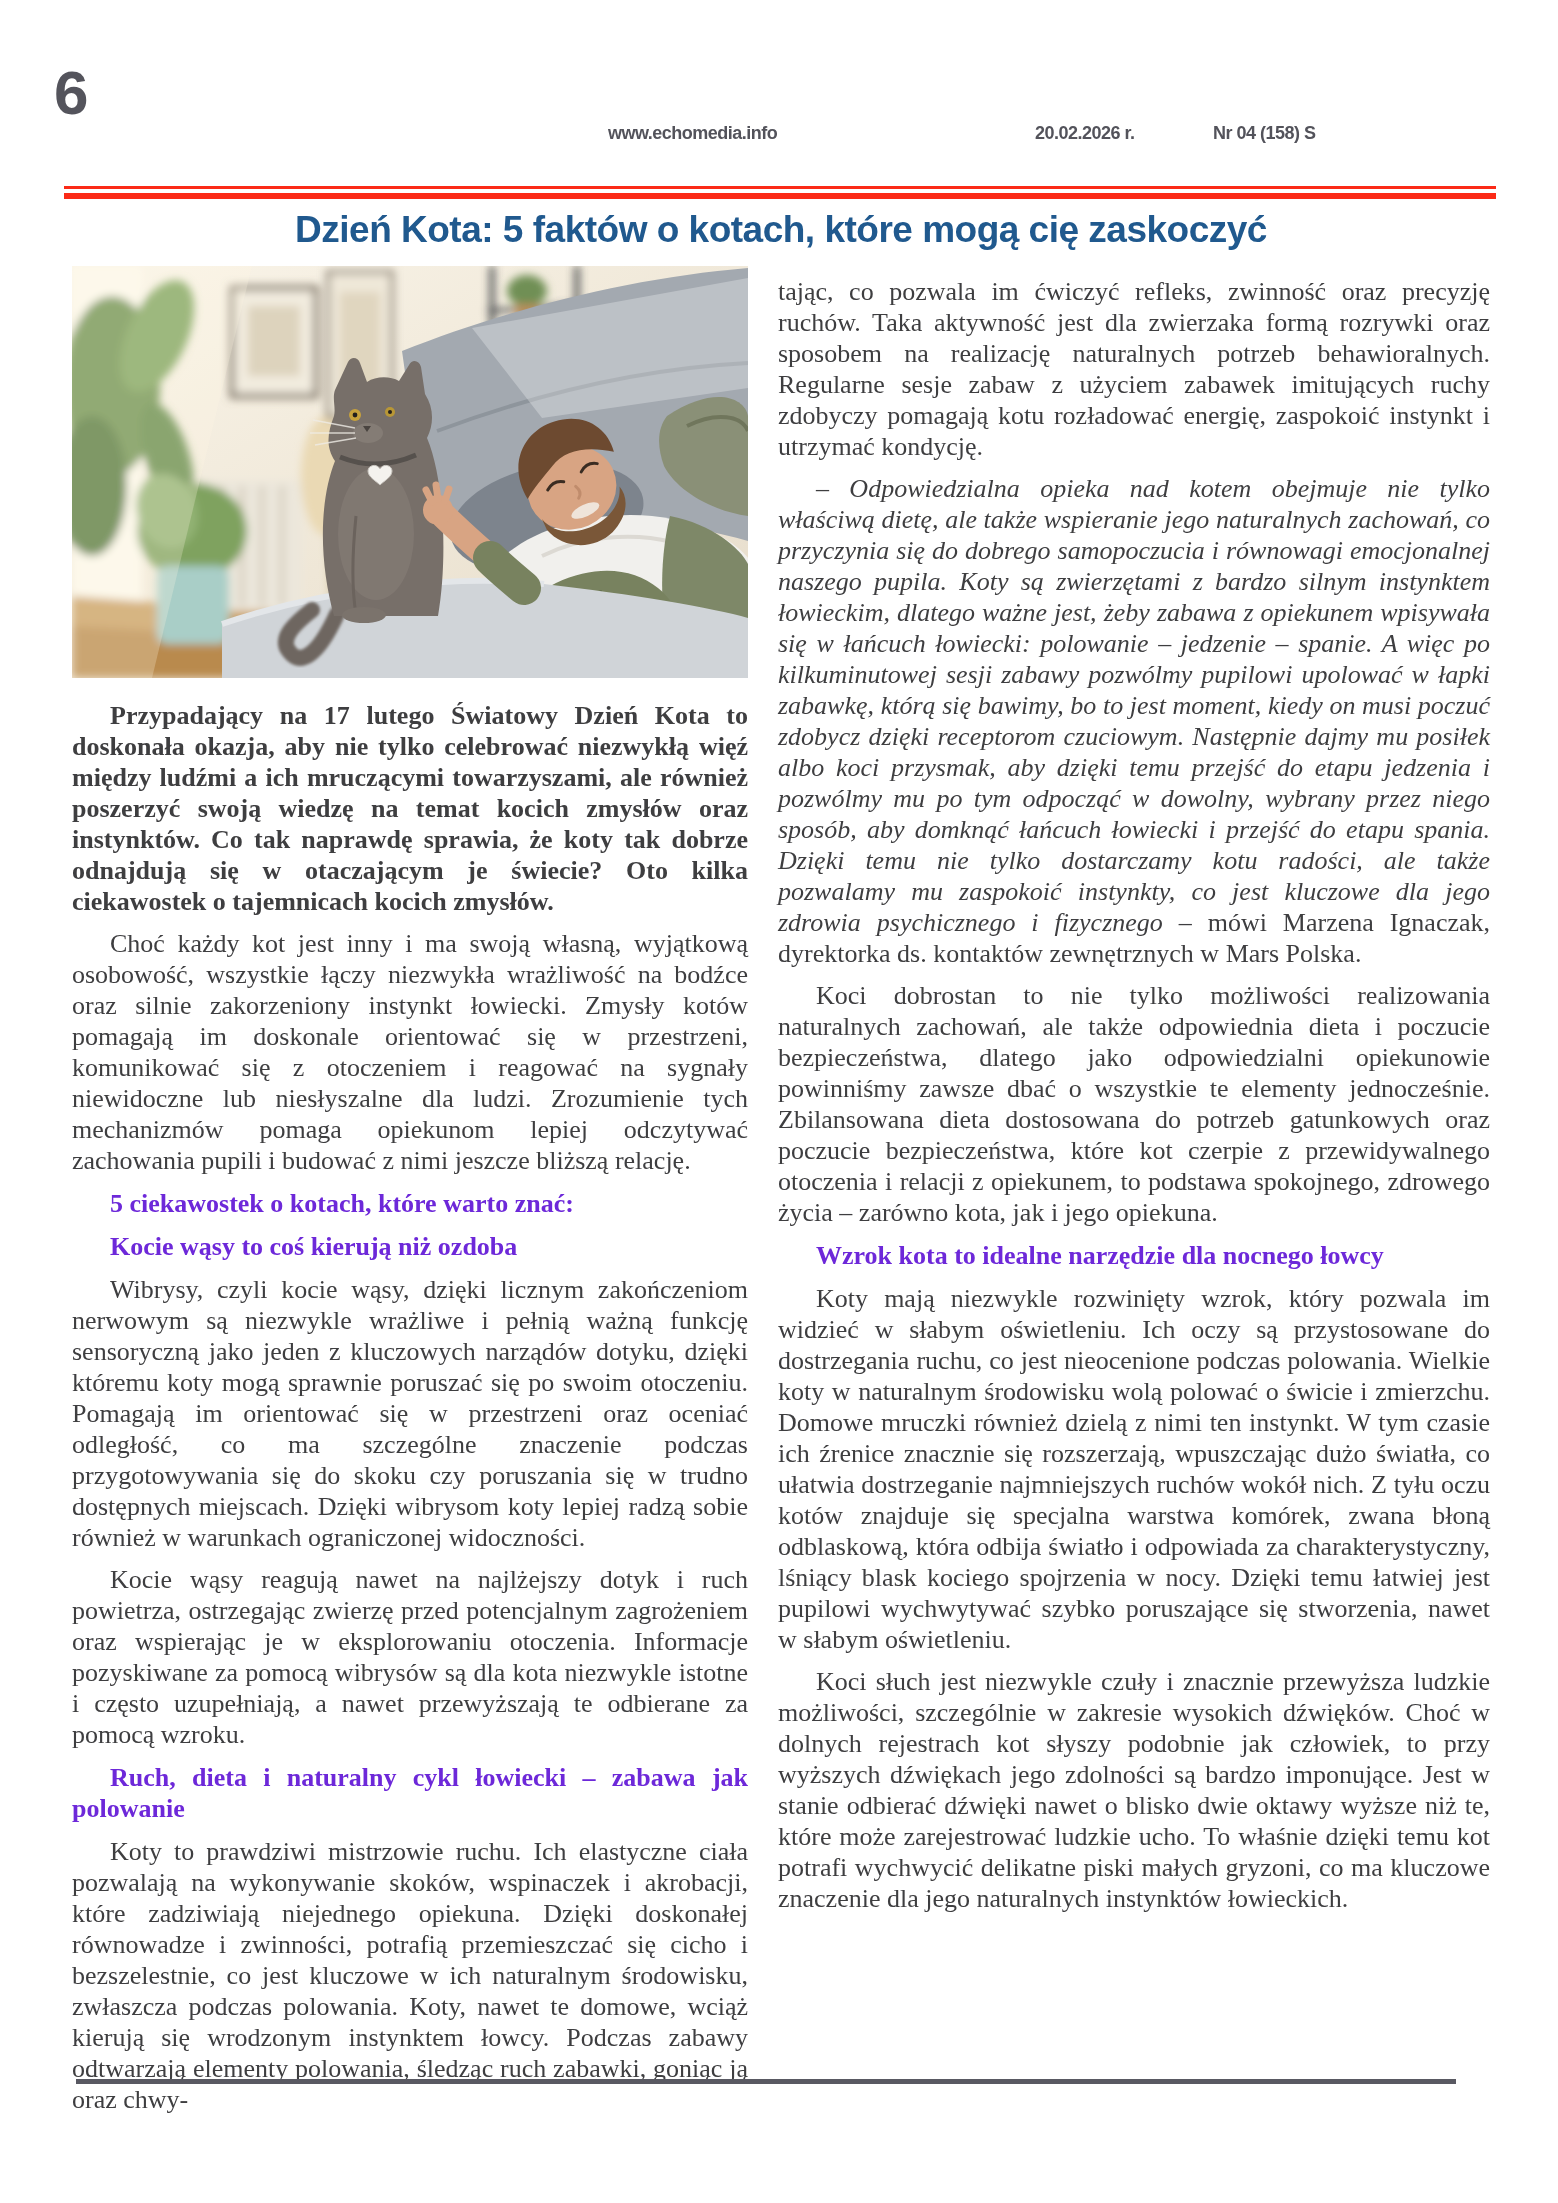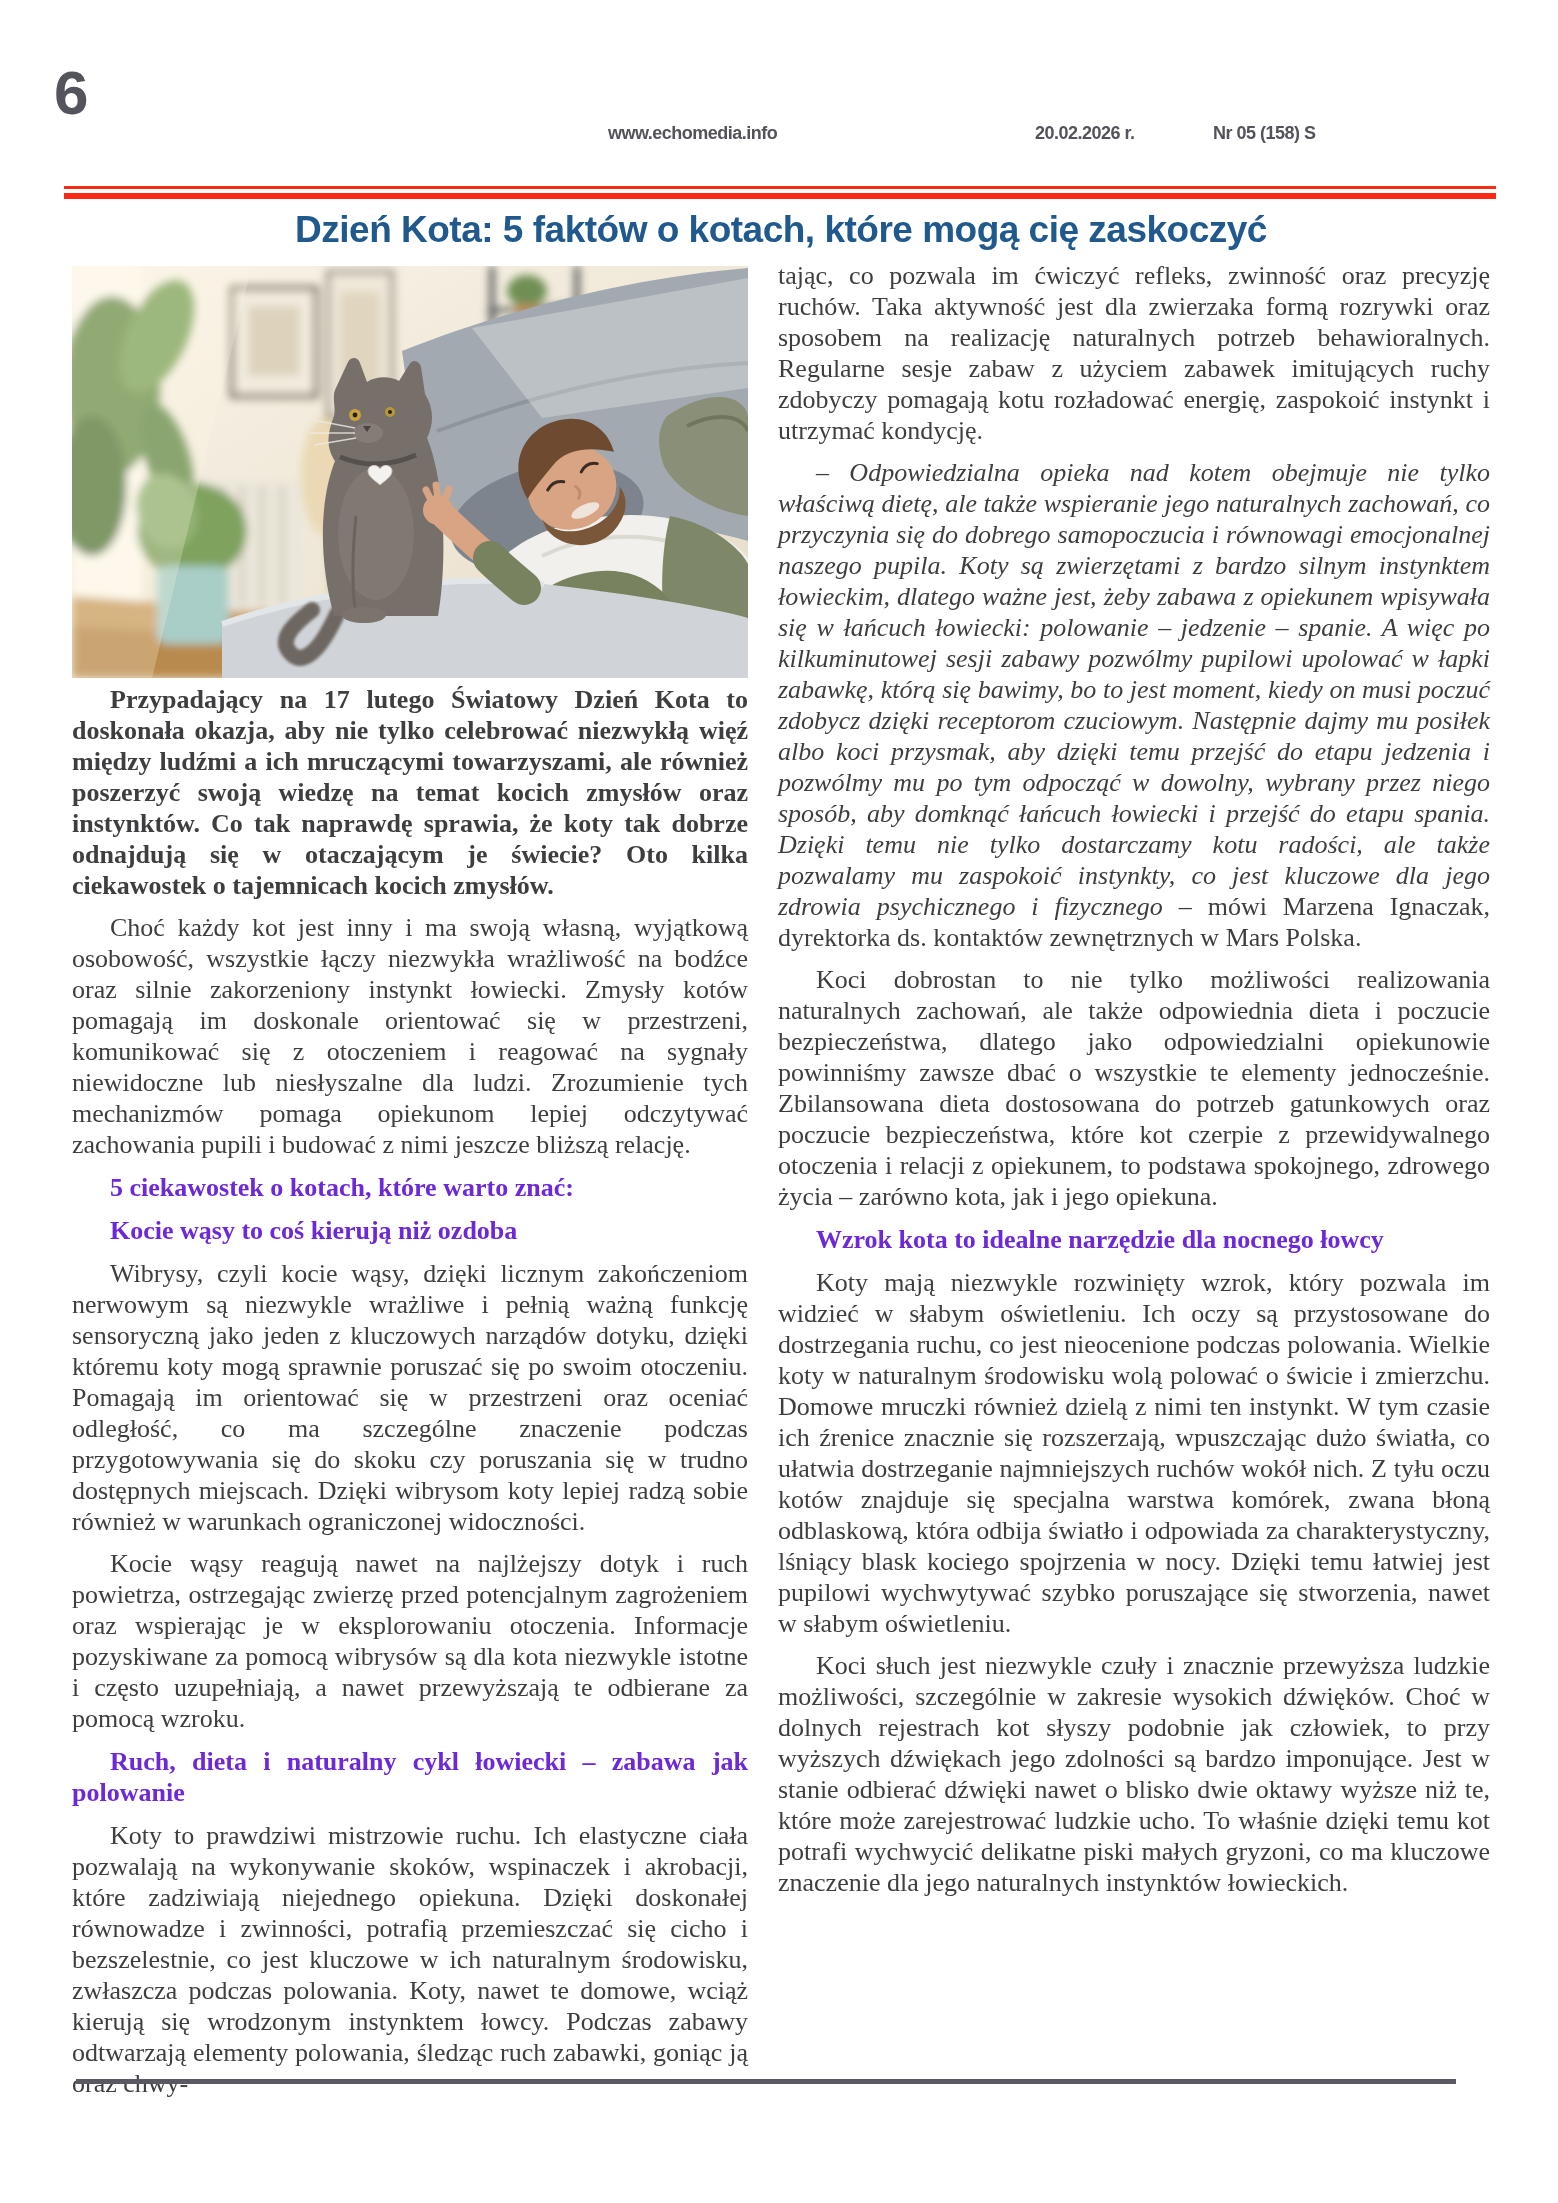--- a/index.html
+++ b/index.html
@@ -44,21 +44,21 @@
   .photo{
     position:absolute;left:72px;top:266px;width:676px;height:412px;
     overflow:hidden;background:#ece4d6;
   }
   .photo svg{display:block;width:676px;height:412px;}
   
   .col{
     position:absolute;
     font-size:26px;line-height:31px;
     text-align:justify;color:#3e3e40;
-    hyphens:auto;-webkit-hyphens:auto;
+    hyphens:auto;margin-top:16px;-webkit-hyphens:auto;
   }
   .col-left{left:72px;top:684px;width:676px;}
   .col-right{left:778px;top:260px;width:712px;}
   .col p{margin:0 0 11px 0;text-indent:38px;}
   .col p.lead{font-weight:bold;}
   .col p.subhead{font-weight:bold;margin:12px 0 12px 0;color:#6d28d9;}
   .col p.noindent{text-indent:0;}
   .col p.quote em{font-style:italic;}
   
   .footer-rule{
@@ -66,21 +66,21 @@
   }
 </style>
 </head>
 <body>
 
 <div class="page">
 
   <div class="page-number">6</div>
   <div class="hdr hdr-site">www.echomedia.info</div>
   <div class="hdr hdr-date">20.02.2026 r.</div>
-  <div class="hdr hdr-issue">Nr 05 (158) S</div>
+  <div class="hdr hdr-issue">Nr 04 (158) S</div>
   <div class="rule-red-thin" style="background: rgb(251, 42, 23);"></div>
   <div class="rule-red-thick" style="background: rgb(251, 42, 23);"></div>
 
   <div class="article-title" style="color: rgb(32, 89, 142);">Dzień Kota: 5 faktów o kotach, które mogą cię zaskoczyć</div>
 
   <div class="photo">
     <svg viewBox="0 0 676 412" xmlns="http://www.w3.org/2000/svg">
       <defs>
         <linearGradient id="wall" x1="0" y1="0" x2="1" y2="1">
           <stop offset="0" stop-color="#faf5ea"></stop>

